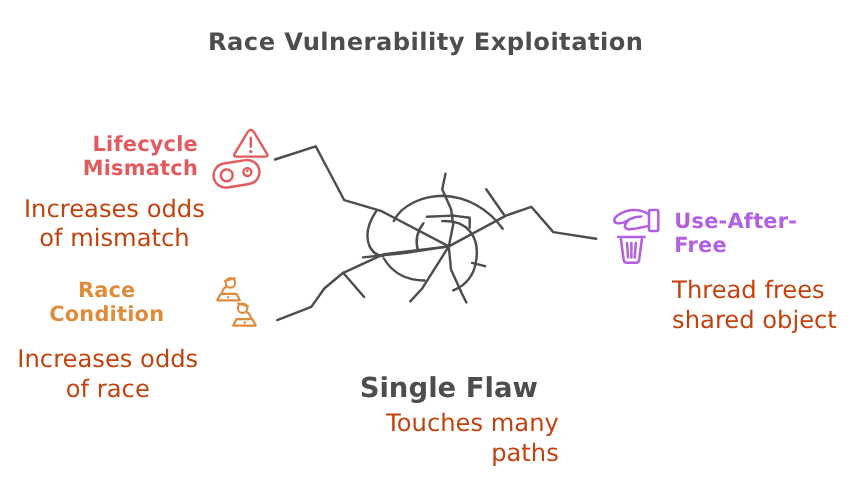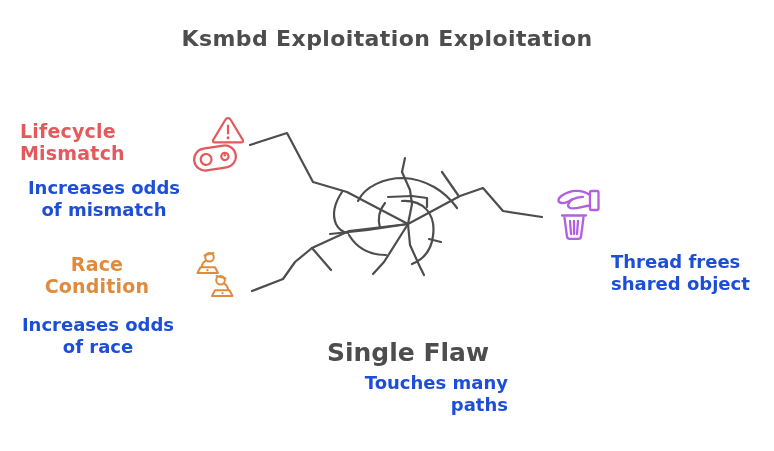--- a/index.html
+++ b/index.html
@@ -10,25 +10,24 @@
   .title {
     position:absolute; left:0; right:0; top:26px; margin:0;
     text-align:center; font-size:22px; font-weight:700; letter-spacing:0.4px;
     color:#4d4d4d;
   }
   .node-label {
     position:absolute; font-weight:700; font-size:19px; line-height:1.16;
     white-space:pre-line; letter-spacing:0.2px;
   }
   .caption {
-    position:absolute; font-size:18px; line-height:1.24; white-space:pre-line;
-    color:#1d4ed8;
-    font-weight:bold;
+    position:absolute; font-size:22px; line-height:1.24; white-space:pre-line;
+    color:#c2410c;
   }
-  #lifecycle-label   { top:120px; left:20px;  width:160px; }
+  #lifecycle-label   { top:120px; left:20px;  width:160px; text-align:right; }
   #lifecycle-caption { top:177px; left:18px;  width:172px; text-align:center; }
   #race-label        { top:253px; left:17px;  width:160px; text-align:center; }
   #race-caption      { top:314px; left:14px;  width:168px; text-align:center; }
   #uaf-label         { top:190px; left:613px; width:145px; text-align:left; }
   #uaf-caption       { top:251px; left:611px; width:165px; text-align:left; }
   #single-flaw-label   { position:absolute; top:338px; left:308px; width:200px;
                          text-align:center; font-size:25px; font-weight:700; color:#4d4d4d; }
   #single-flaw-caption { top:372px; left:308px; width:200px; text-align:right; }
   .web { position:absolute; left:0; top:0; pointer-events:none; }
   .icon { position:absolute; }
@@ -37,21 +36,21 @@
   #icon-person1  { left:193px; top:251px; }
   #icon-person2  { left:207px; top:274px; transform:scaleX(-1); }
   #icon-uaf      { left:549px; top:185px; }
   svg .stroke { fill:none; stroke-linecap:round; stroke-linejoin:round; }
 </style>
 </head>
 <body>
 
 <div class="canvas">
 
-  <h1 class="title">Ksmbd Exploitation Exploitation</h1>
+  <h1 class="title">Race Vulnerability Exploitation</h1>
 
   <svg class="web" width="774" height="451" viewBox="0 0 774 451">
     <g class="stroke" stroke="#4d4d4d" stroke-width="2.2" fill="none">
       <path d="M250,145 L287,133 L313,182 L347,192 L408,224"></path>
       <path d="M252,291 L283,279 L295,262 L312,248 L349,231 L408,224"></path>
       <path d="M312,248 L331,270"></path>
       <path d="M408,224 L460,196 L483,188 L503,211 L542,217"></path>
       <path d="M405,158 L402,172 L410,190 L412,204 L408,224"></path>
       <path d="M388,197 L412,196"></path>
       <path d="M412,196 L427,198 L427,207"></path>
@@ -120,20 +119,22 @@
       </g>
       <g>
         <path d="M13,30.5 L37,30.5"></path>
         <path d="M15.5,32.5 L18,51.5 Q18.3,53.8 20.8,53.8 L29.2,53.8 Q31.7,53.8 32,51.5 L34.5,32.5"></path>
         <path d="M21,36 L22,49"></path>
         <path d="M25,36 L25,49"></path>
         <path d="M29,36 L28,49"></path>
       </g>
     </g>
   </svg>
+  <div class="node-label" id="uaf-label" style="color: rgb(179, 95, 227);">Use-After-
+Free</div>
   <div class="caption" id="uaf-caption">Thread frees
 shared object</div>
 
   <div id="single-flaw-label">Single Flaw</div>
   <div class="caption" id="single-flaw-caption">Touches many
 paths</div>
 
 </div>
 
 </body></html>

